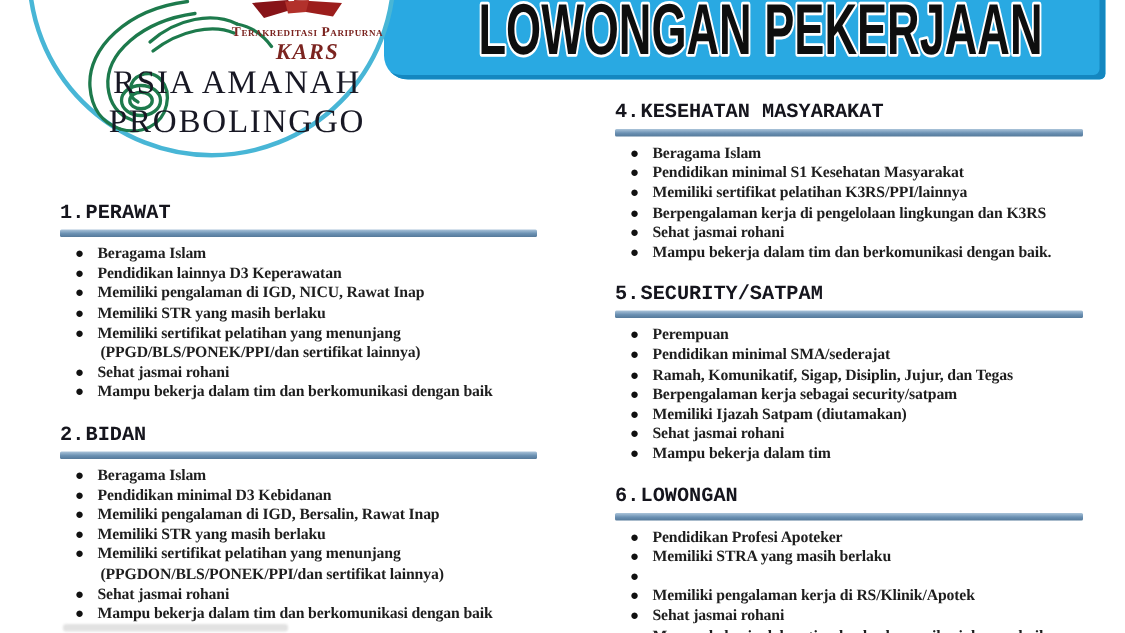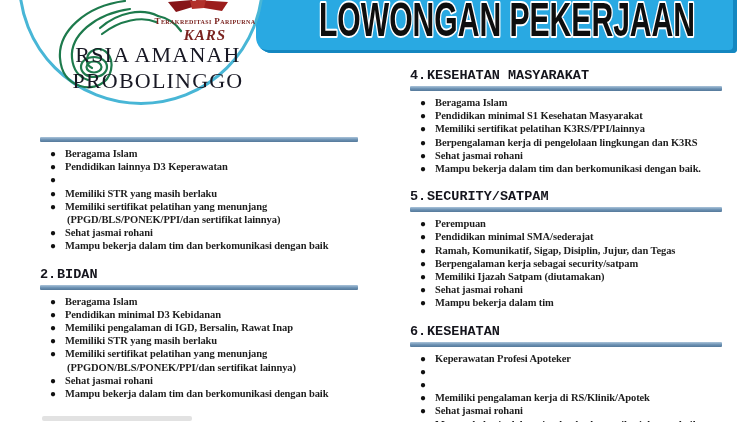--- a/index.html
+++ b/index.html
@@ -128,31 +128,33 @@
     <polygon points="24,1 40,0 38,8 26,9" fill="#b2312b"></polygon>
   </svg>
 
   <div class="accred1">Terakreditasi Paripurna</div>
   <div class="accred2">KARS</div>
   <div class="name1">RSIA AMANAH</div>
   <div class="name2">PROBOLINGGO</div>
 
   <div class="col col-left" id="col-left">
       <div class="section">
+        <div class="sec-header"><span class="sec-num">1.</span><span>PERAWAT</span></div>
         <div class="sec-bar"></div>
         <div class="item">
           <span class="bullet">●</span>
           <span>Beragama Islam</span>
         </div>
         <div class="item">
           <span class="bullet">●</span>
           <span>Pendidikan lainnya D3 Keperawatan</span>
         </div>
         <div class="item">
           <span class="bullet">●</span>
+          <span>Memiliki pengalaman di IGD, NICU, Rawat Inap</span>
         </div>
         <div class="item">
           <span class="bullet">●</span>
           <span>Memiliki STR yang masih berlaku</span>
         </div>
         <div class="item">
           <span class="bullet">●</span>
           <span>Memiliki sertifikat pelatihan yang menunjang</span>
         </div>
         <div class="cont">(PPGD/BLS/PONEK/PPI/dan sertifikat lainnya)</div>
@@ -254,28 +256,29 @@
         <div class="item">
           <span class="bullet">●</span>
           <span>Sehat jasmai rohani</span>
         </div>
         <div class="item">
           <span class="bullet">●</span>
           <span>Mampu bekerja dalam tim</span>
         </div>
       </div>
       <div class="section">
-        <div class="sec-header"><span class="sec-num">6.</span><span>KESEHATAN</span></div>
-        <div class="sec-bar"></div>
-        <div class="item">
-          <span class="bullet">●</span>
-          <span>Keperawatan Profesi Apoteker</span>
-        </div>
-        <div class="item">
-          <span class="bullet">●</span>
+        <div class="sec-header"><span class="sec-num">6.</span><span>LOWONGAN</span></div>
+        <div class="sec-bar"></div>
+        <div class="item">
+          <span class="bullet">●</span>
+          <span>Pendidikan Profesi Apoteker</span>
+        </div>
+        <div class="item">
+          <span class="bullet">●</span>
+          <span>Memiliki STRA yang masih berlaku</span>
         </div>
         <div class="item">
           <span class="bullet">●</span>
         </div>
         <div class="item">
           <span class="bullet">●</span>
           <span>Memiliki pengalaman kerja di RS/Klinik/Apotek</span>
         </div>
         <div class="item">
           <span class="bullet">●</span>

